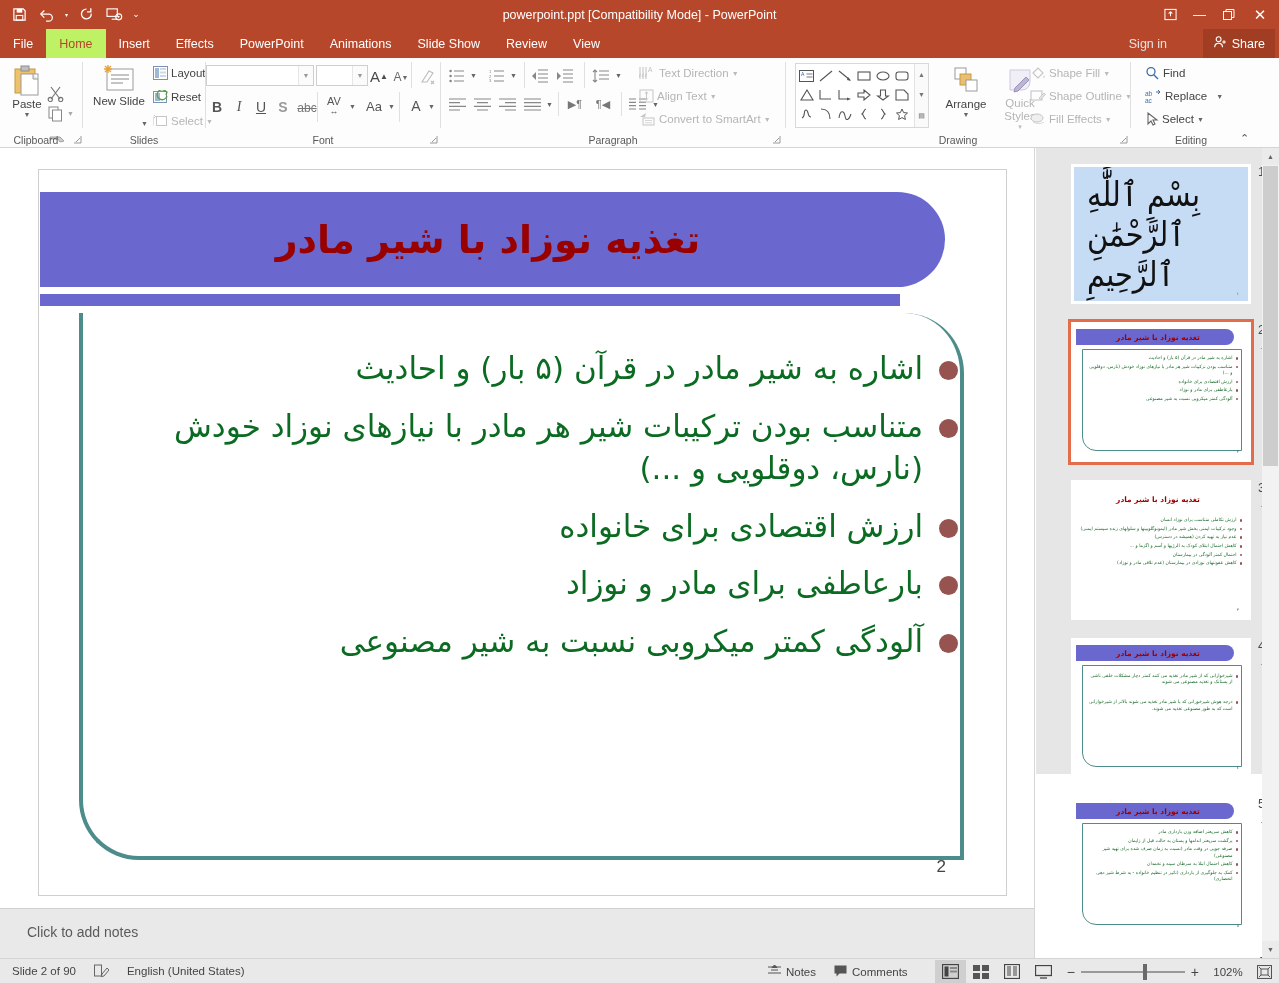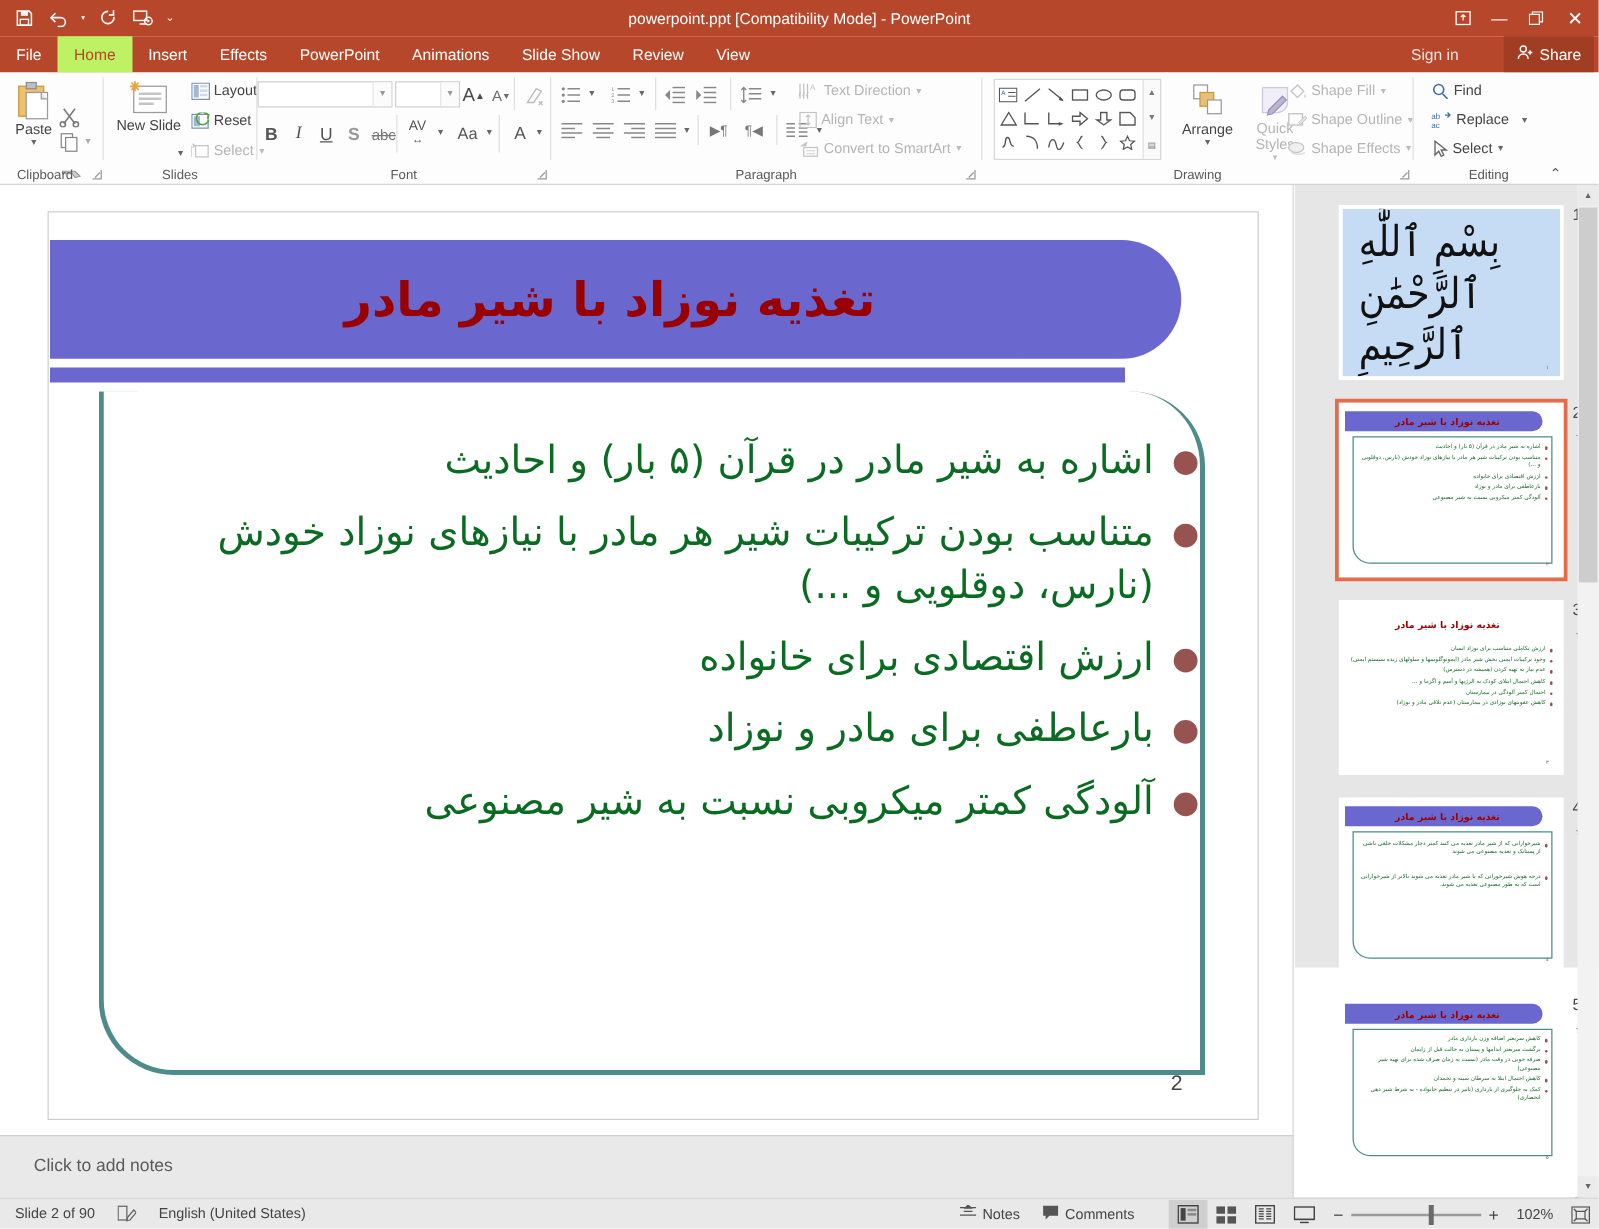--- a/index.html
+++ b/index.html
@@ -757,21 +757,21 @@
       <span>Shape Outline</span>
       <span class="caret dim">▼</span>
     </div>
     <div class="rb-item dim" style="left:244px;top:54px;">
       <span class="icon-box">
         <svg width="16" height="14" viewBox="0 0 16 14">
             <ellipse cx="7" cy="6" rx="6" ry="4" fill="#efefef" stroke="#c5c5c5" stroke-width="1"></ellipse>
             <path d="M3 10c3 2 8 2 11 0" fill="none" stroke="#d8d8d8" stroke-width="1"></path>
           </svg>
       </span>
-      <span>Shape Effects</span>
+      <span>Fill Effects</span>
       <span class="caret dim">▼</span>
     </div>
 
     <div class="group-label">Drawing</div>
     <div class="dlg" style="left:332px;">
       <svg width="9" height="9" viewBox="0 0 9 9">
           <path d="M1 8h7V1" stroke="#999" stroke-width="1" fill="none"></path>
           <path d="M7 3 3 7" stroke="#999" stroke-width="1"></path>
         </svg>
     </div>

